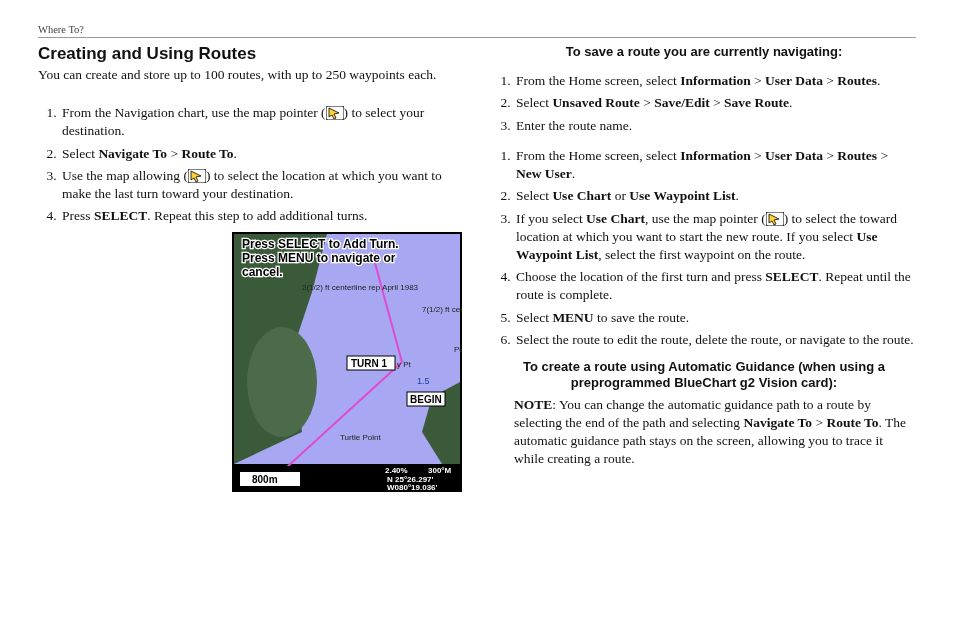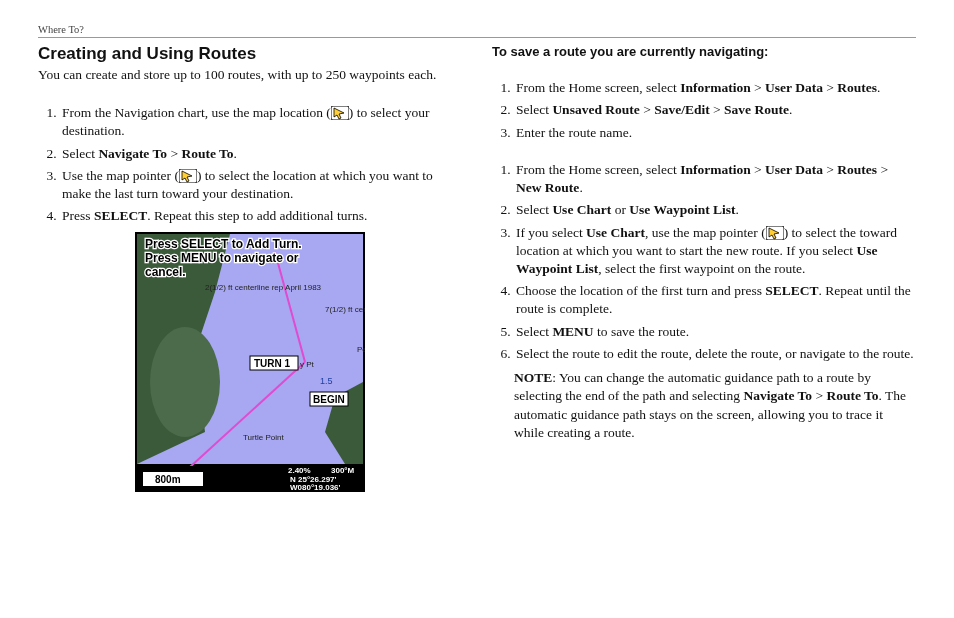--- a/index.html
+++ b/index.html
@@ -39,42 +39,43 @@
     font-weight: bold;
     font-size: 17px;
     margin: 2px 0 2px 0;
   }
   h2.sub {
     font-family: Arial, Helvetica, sans-serif;
     font-weight: bold;
     font-size: 13px;
     margin: 10px 0 2px 0;
     line-height: 1.25;
+    text-align: center;
   }
   p.intro {
     margin: 0 0 20px 0;
     line-height: 1.35;
   }
   ol.steps {
-    margin: 19px 0 6px 0;
+    margin: 12px 0 6px 0;
     padding-left: 22px;
     line-height: 1.35;
   }
   ol.steps li {
     margin-bottom: 4px;
     padding-left: 2px;
   }
   b, strong { font-weight: bold; }
   .pointer-icon {
     display: inline-block;
     vertical-align: -3px;
   }
   .figure {
     display:flex;
-    justify-content:center;
+    justify-content:flex-end;
     margin: 4px 0 6px 0;
   }
   .note-block {
     margin: 4px 0 0 22px;
     line-height: 1.35;
   }
   .footer {
     display:flex;
     justify-content: space-between;
     font-size: 10.5px;
@@ -100,29 +101,29 @@
   <div class="running-head">Where To?</div>
 
   <div class="columns">
 
     <div class="col">
       <h1 class="section-title">Creating and Using Routes</h1>
       <p class="intro">You can create and store up to 100 routes, with up to 250 waypoints each.</p>
 
       <ol class="steps">
         <li>
-          <span>From the Navigation chart, use the map location (</span><svg class="pointer-icon" width="18" height="14">
+          <span>From the Navigation chart, use the map pointer (</span><svg class="pointer-icon" width="18" height="14">
               <use href="#ptr"></use>
             </svg><span>) to select your destination.</span>
         </li>
         <li>
           <span>Select </span><b>Navigate To</b><span> &gt; </span><b>Route To</b><span>.</span>
         </li>
         <li>
-          <span>Use the map pointer (</span><svg class="pointer-icon" width="18" height="14">
+          <span>Use the map allowing (</span><svg class="pointer-icon" width="18" height="14">
               <use href="#ptr"></use>
             </svg><span>) to select the location at which you want to make the last turn toward your destination.</span>
         </li>
         <li>
           <span>Press </span><b>SELECT</b><span>. Repeat this step to add additional turns.</span>
         </li>
       </ol>
 
       <div class="figure">
         <svg width="230" height="260">
@@ -178,39 +179,40 @@
           <span>From the Home screen, select </span><b>Information</b><span> &gt; </span><b>User Data</b><span> &gt; </span><b>Routes</b><span>.</span>
         </li>
         <li>
           <span>Select </span><b>Unsaved Route</b><span> &gt; </span><b>Save/Edit</b><span> &gt; </span><b>Save Route</b><span>.</span>
         </li>
         <li>Enter the route name.</li>
       </ol>
 
       <ol class="steps">
         <li>
-          <span>From the Home screen, select </span><b>Information</b><span> &gt; </span><b>User Data</b><span> &gt; </span><b>Routes</b><span> &gt; </span><b>New Route</b><span>.</span>
+          <span>From the Home screen, select </span><b>Information</b><span> &gt; </span><b>User Data</b><span> &gt; </span><b>Routes</b><span> &gt; </span><b>New User</b><span>.</span>
         </li>
         <li>
           <span>Select </span><b>Use Chart</b><span> or </span><b>Use Waypoint List</b><span>.</span>
         </li>
         <li>
           <span>If you select </span><b>Use Chart</b><span>, use the map pointer (</span><svg class="pointer-icon" width="18" height="14">
               <use href="#ptr"></use>
             </svg><span>) to select the toward location at which you want to start the new route. If you select </span><b>Use Waypoint List</b><span>, select the first waypoint on the route.</span>
         </li>
         <li>
           <span>Choose the location of the first turn and press </span><b>SELECT</b><span>. Repeat until the route is complete.</span>
         </li>
         <li>
           <span>Select </span><b>MENU</b><span> to save the route.</span>
         </li>
         <li>Select the route to edit the route, delete the route, or navigate to the route.</li>
       </ol>
 
+      <h2 class="sub">To create a route using Automatic Guidance (when using a preprogrammed BlueChart g2 Vision card):</h2>
       <div class="note-block">
         <b>NOTE</b><span>: You can change the automatic guidance path to a route by selecting the end of the path and selecting </span><b>Navigate To</b><span> &gt; </span><b>Route To</b><span>. The automatic guidance path stays on the screen, allowing you to trace it while creating a route.</span>
       </div>
 
     </div>
   </div>
 
   <div class="footer">
     <span>26</span>
     <span>GPSMAP 400/500 Series Owner’s Manual</span>

